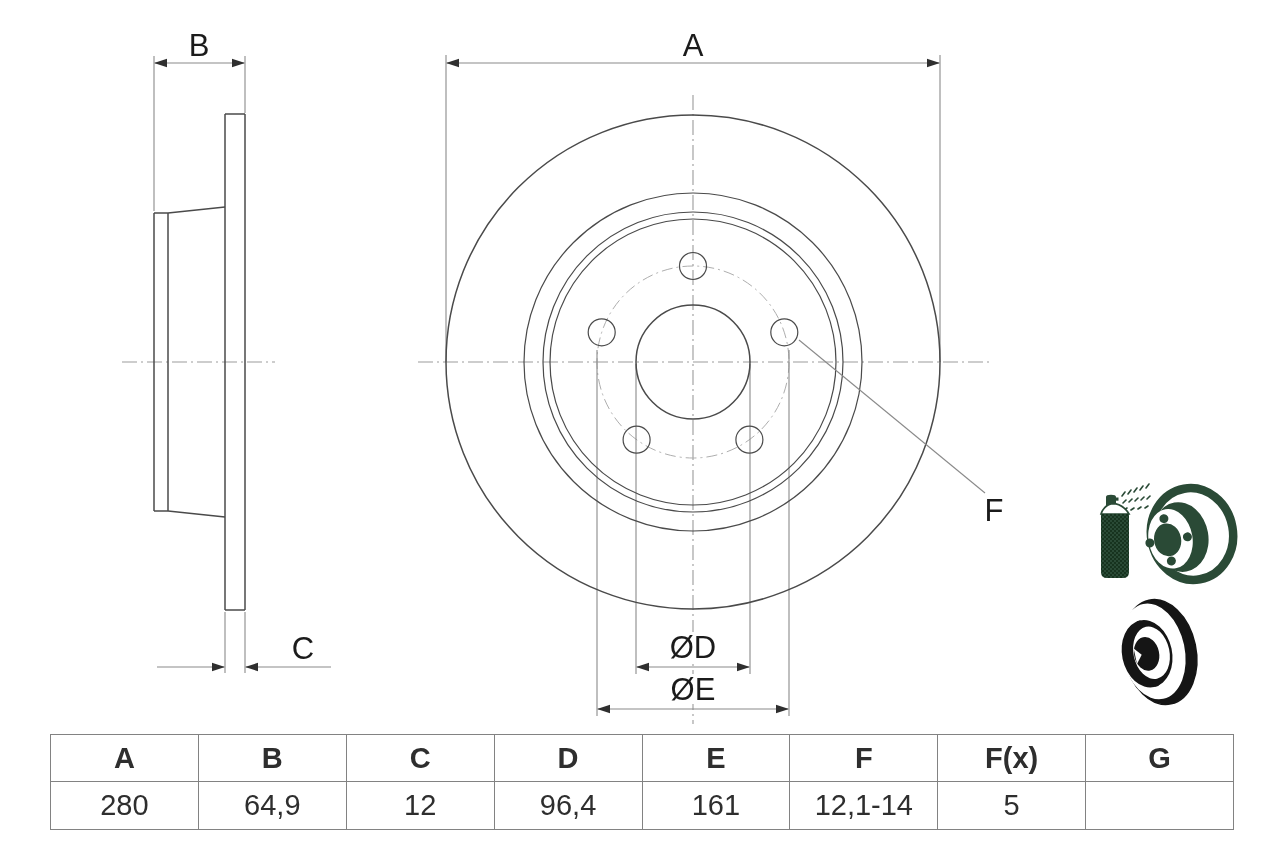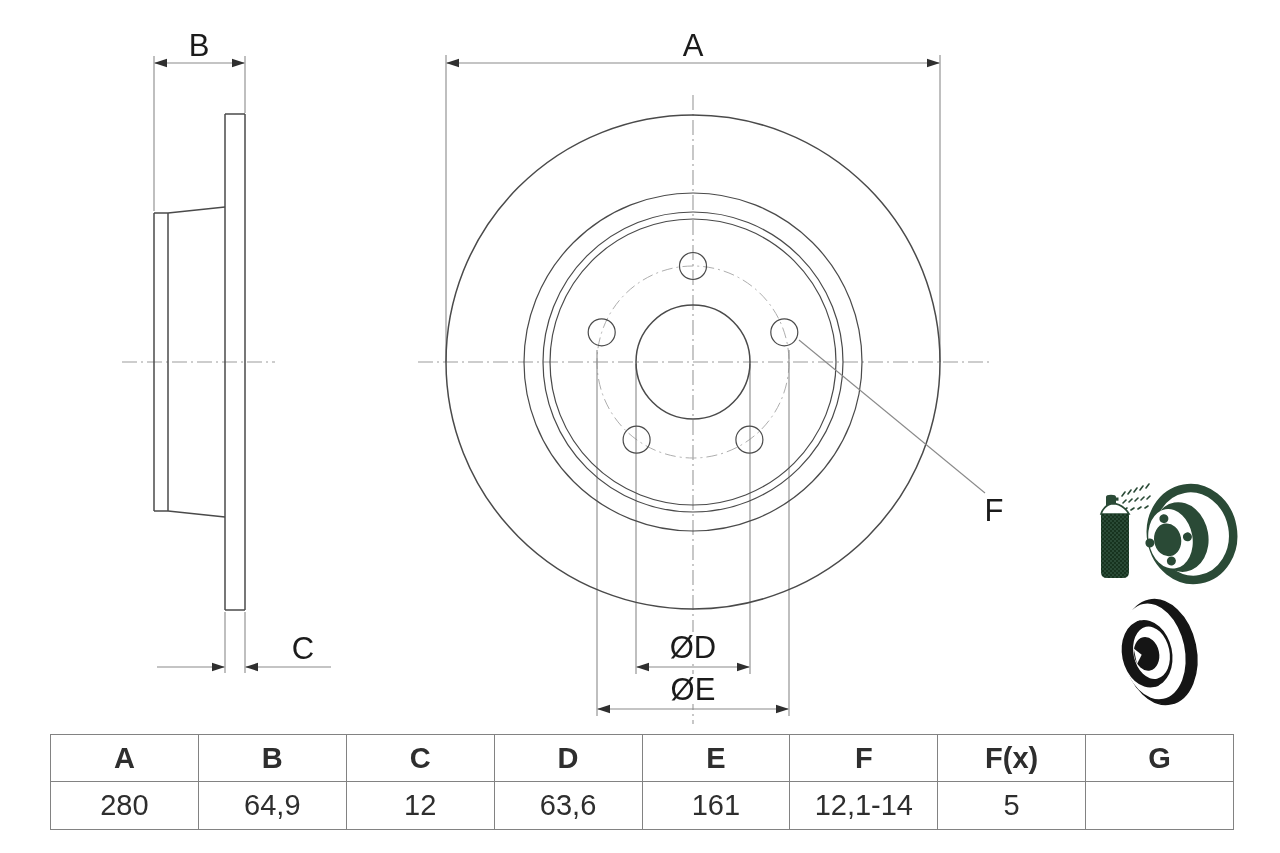--- a/index.html
+++ b/index.html
@@ -195,20 +195,20 @@
       <th>F</th>
       <th>F(x)</th>
       <th>G</th>
     </tr>
   </thead>
   <tbody>
     <tr>
       <td>280</td>
       <td>64,9</td>
       <td>12</td>
-      <td>63,6</td>
+      <td>96,4</td>
       <td>161</td>
       <td>12,1-14</td>
       <td>5</td>
       <td></td>
     </tr>
   </tbody>
 </table>
 
 </body></html>

